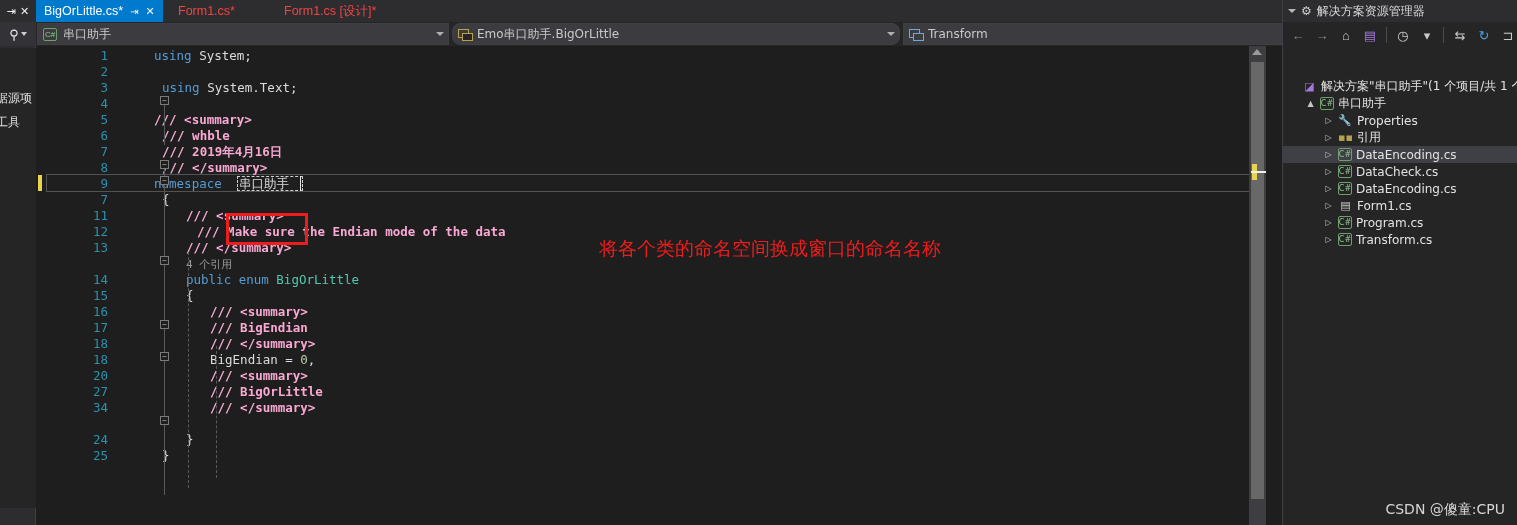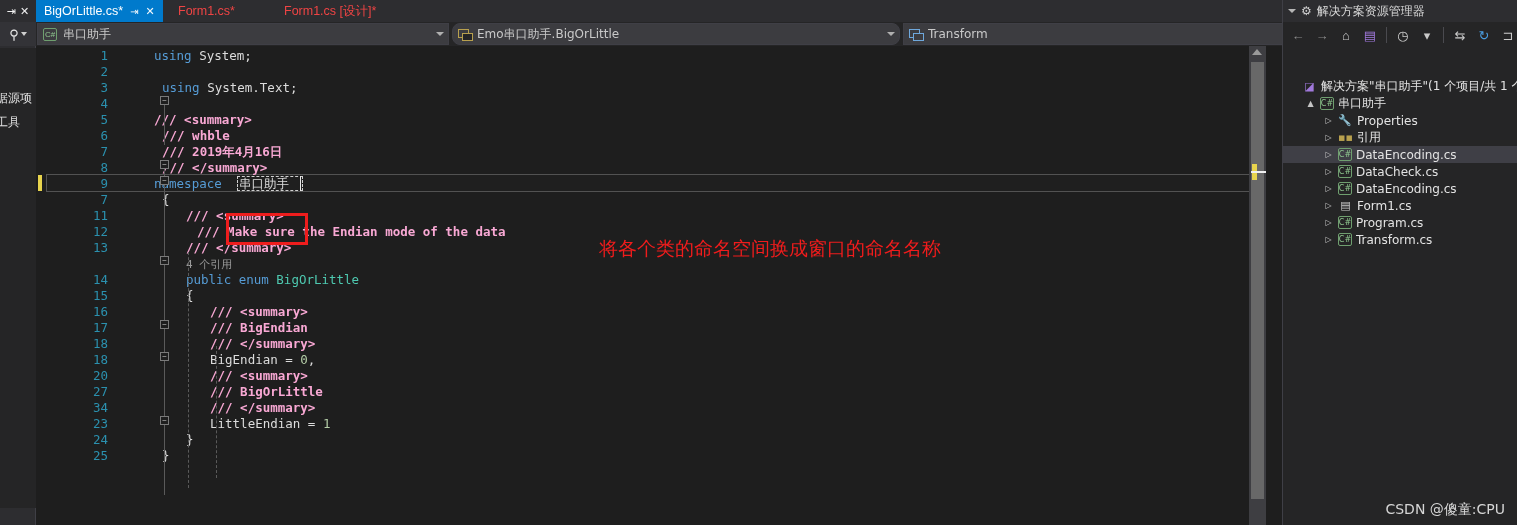--- a/index.html
+++ b/index.html
@@ -331,21 +331,20 @@
         <div class="ln" style="top: 210px;"><span class="txt" style="left: 150px;"><span class="refs">4 个引用</span></span></div>
         <div class="ln" style="top: 226px;"><span class="num">14</span><span class="txt" style="left: 150px;"><span class="kw">public </span><span class="kw">enum </span><span class="typ">BigOrLittle</span></span></div>
         <div class="ln" style="top: 242px;"><span class="num">15</span><span class="txt" style="left: 150px;"><span class="pln">{</span></span></div>
         <div class="ln" style="top: 258px;"><span class="num">16</span><span class="txt" style="left: 174px;"><span class="cmt">/// &lt;summary&gt;</span></span></div>
         <div class="ln" style="top: 274px;"><span class="num">17</span><span class="txt" style="left: 174px;"><span class="cmt">/// BigEndian</span></span></div>
         <div class="ln" style="top: 290px;"><span class="num">18</span><span class="txt" style="left: 174px;"><span class="cmt">/// &lt;/summary&gt;</span></span></div>
         <div class="ln" style="top: 306px;"><span class="num">18</span><span class="txt" style="left: 174px;"><span class="pln">BigEndian = </span><span class="num-lit">0</span><span class="pln">,</span></span></div>
         <div class="ln" style="top: 322px;"><span class="num">20</span><span class="txt" style="left: 174px;"><span class="cmt">/// &lt;summary&gt;</span></span></div>
         <div class="ln" style="top: 338px;"><span class="num">27</span><span class="txt" style="left: 174px;"><span class="cmt">/// BigOrLittle</span></span></div>
         <div class="ln" style="top: 354px;"><span class="num">34</span><span class="txt" style="left: 174px;"><span class="cmt">/// &lt;/summary&gt;</span></span></div>
-        <div class="ln" style="top: 370px;"><span class="num">23</span><span class="txt" style="left: 174px;"><span class="pln">LittleEndian = </span><span class="num-lit">1</span></span></div>
         <div class="ln" style="top: 386px;"><span class="num">24</span><span class="txt" style="left: 150px;"><span class="pln">}</span></span></div>
         <div class="ln" style="top: 402px;"><span class="num">25</span><span class="txt" style="left: 126px;"><span class="pln">}</span></span></div>
       </div>
 
     <div class="fold" style="left:124px; top:50px;">−</div>
     <div class="vline" style="left:128px; top:59px; height:40px;"></div>
     <div class="fold" style="left:124px; top:114px;">−</div>
     <div class="vline" style="left:128px; top:123px; height:38px;"></div>
     <div class="fold" style="left:124px; top:130px;">−</div>
     <div class="vline" style="left:128px; top:139px; height:310px;"></div>

